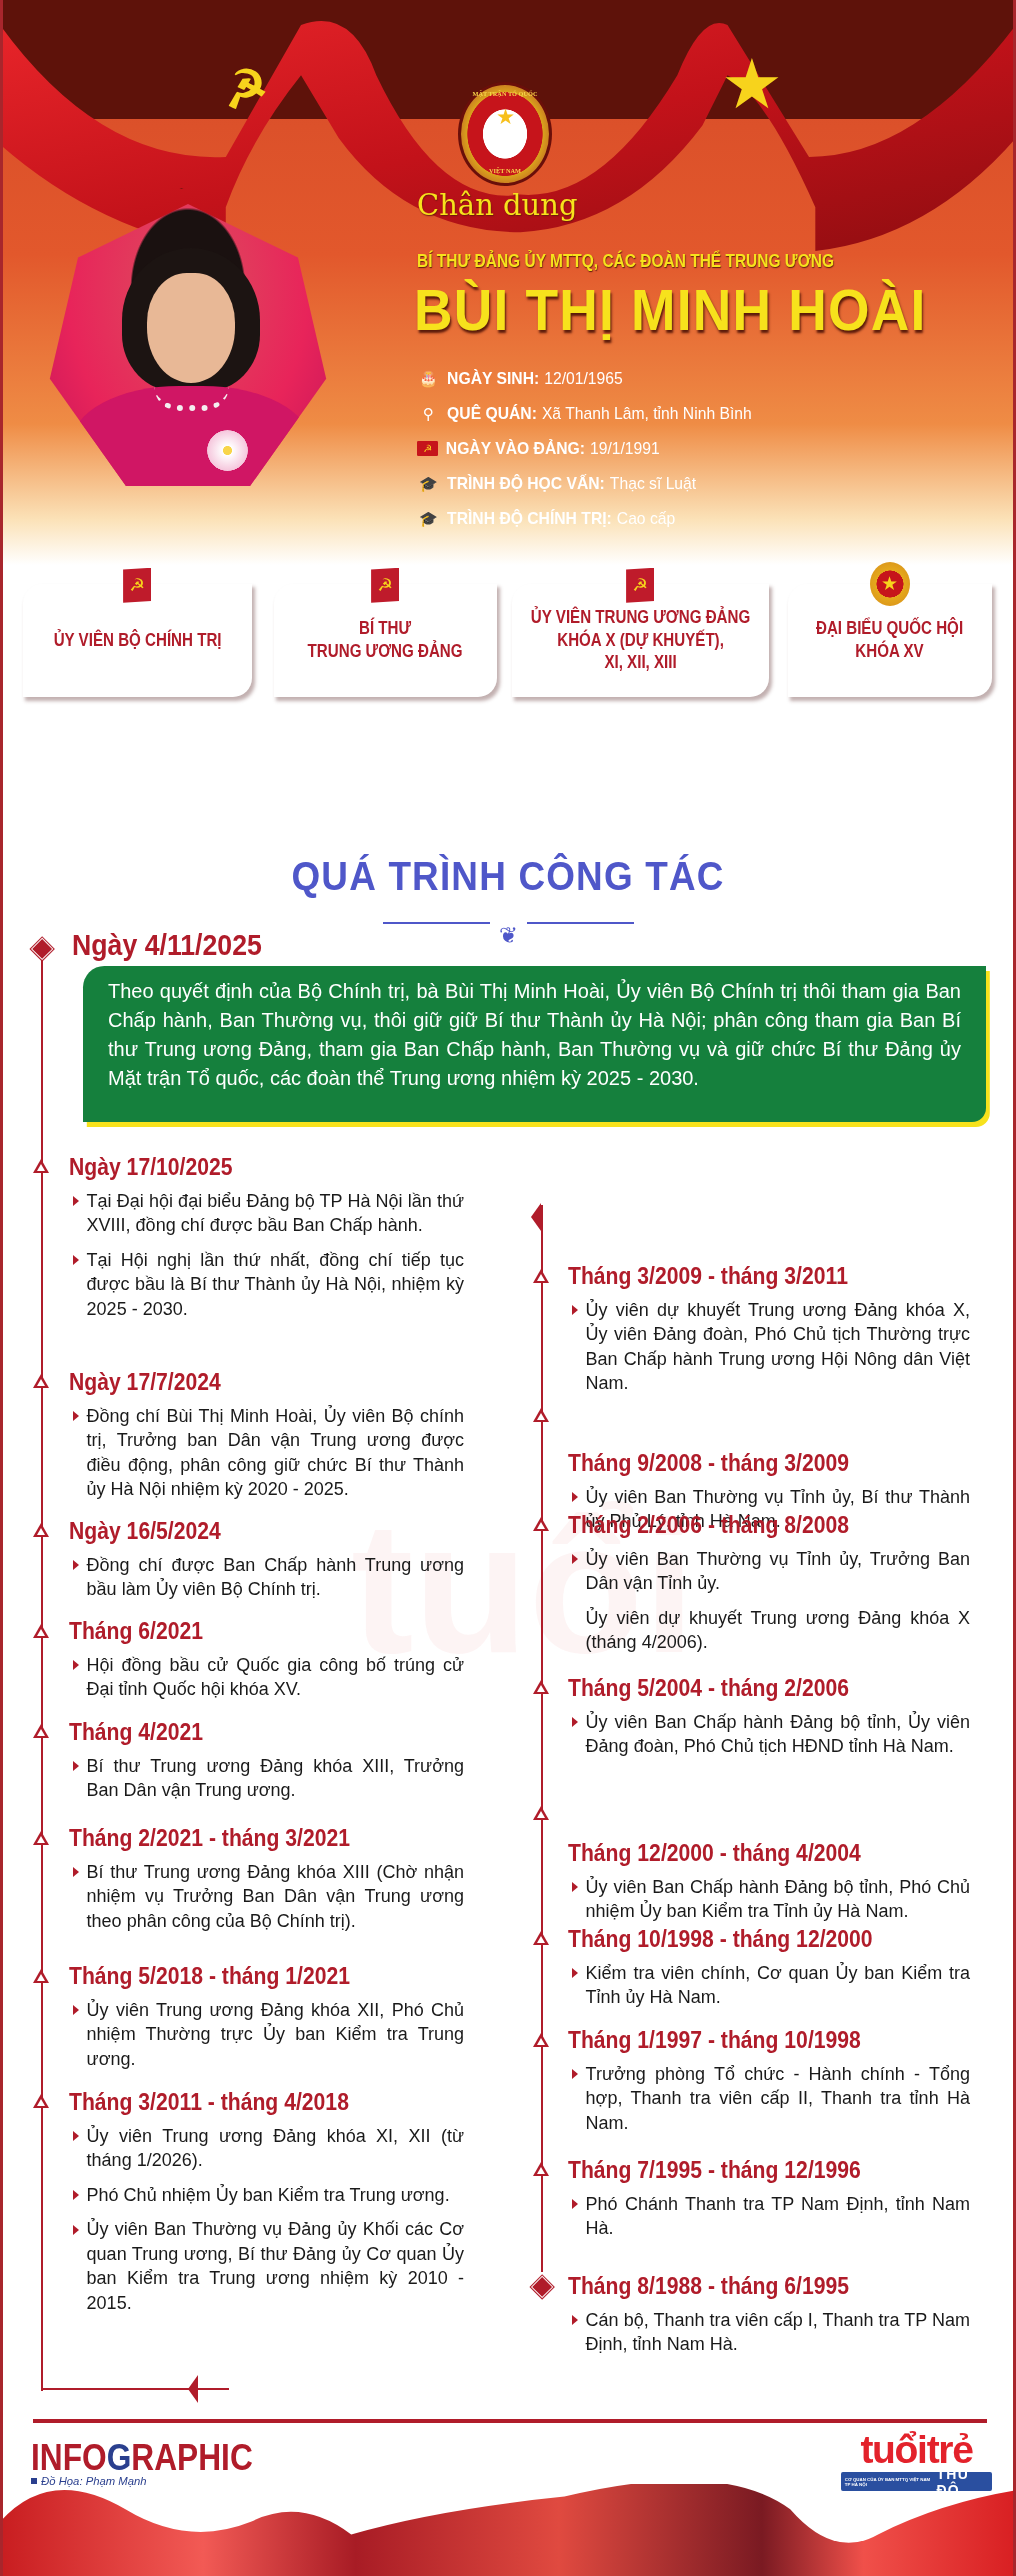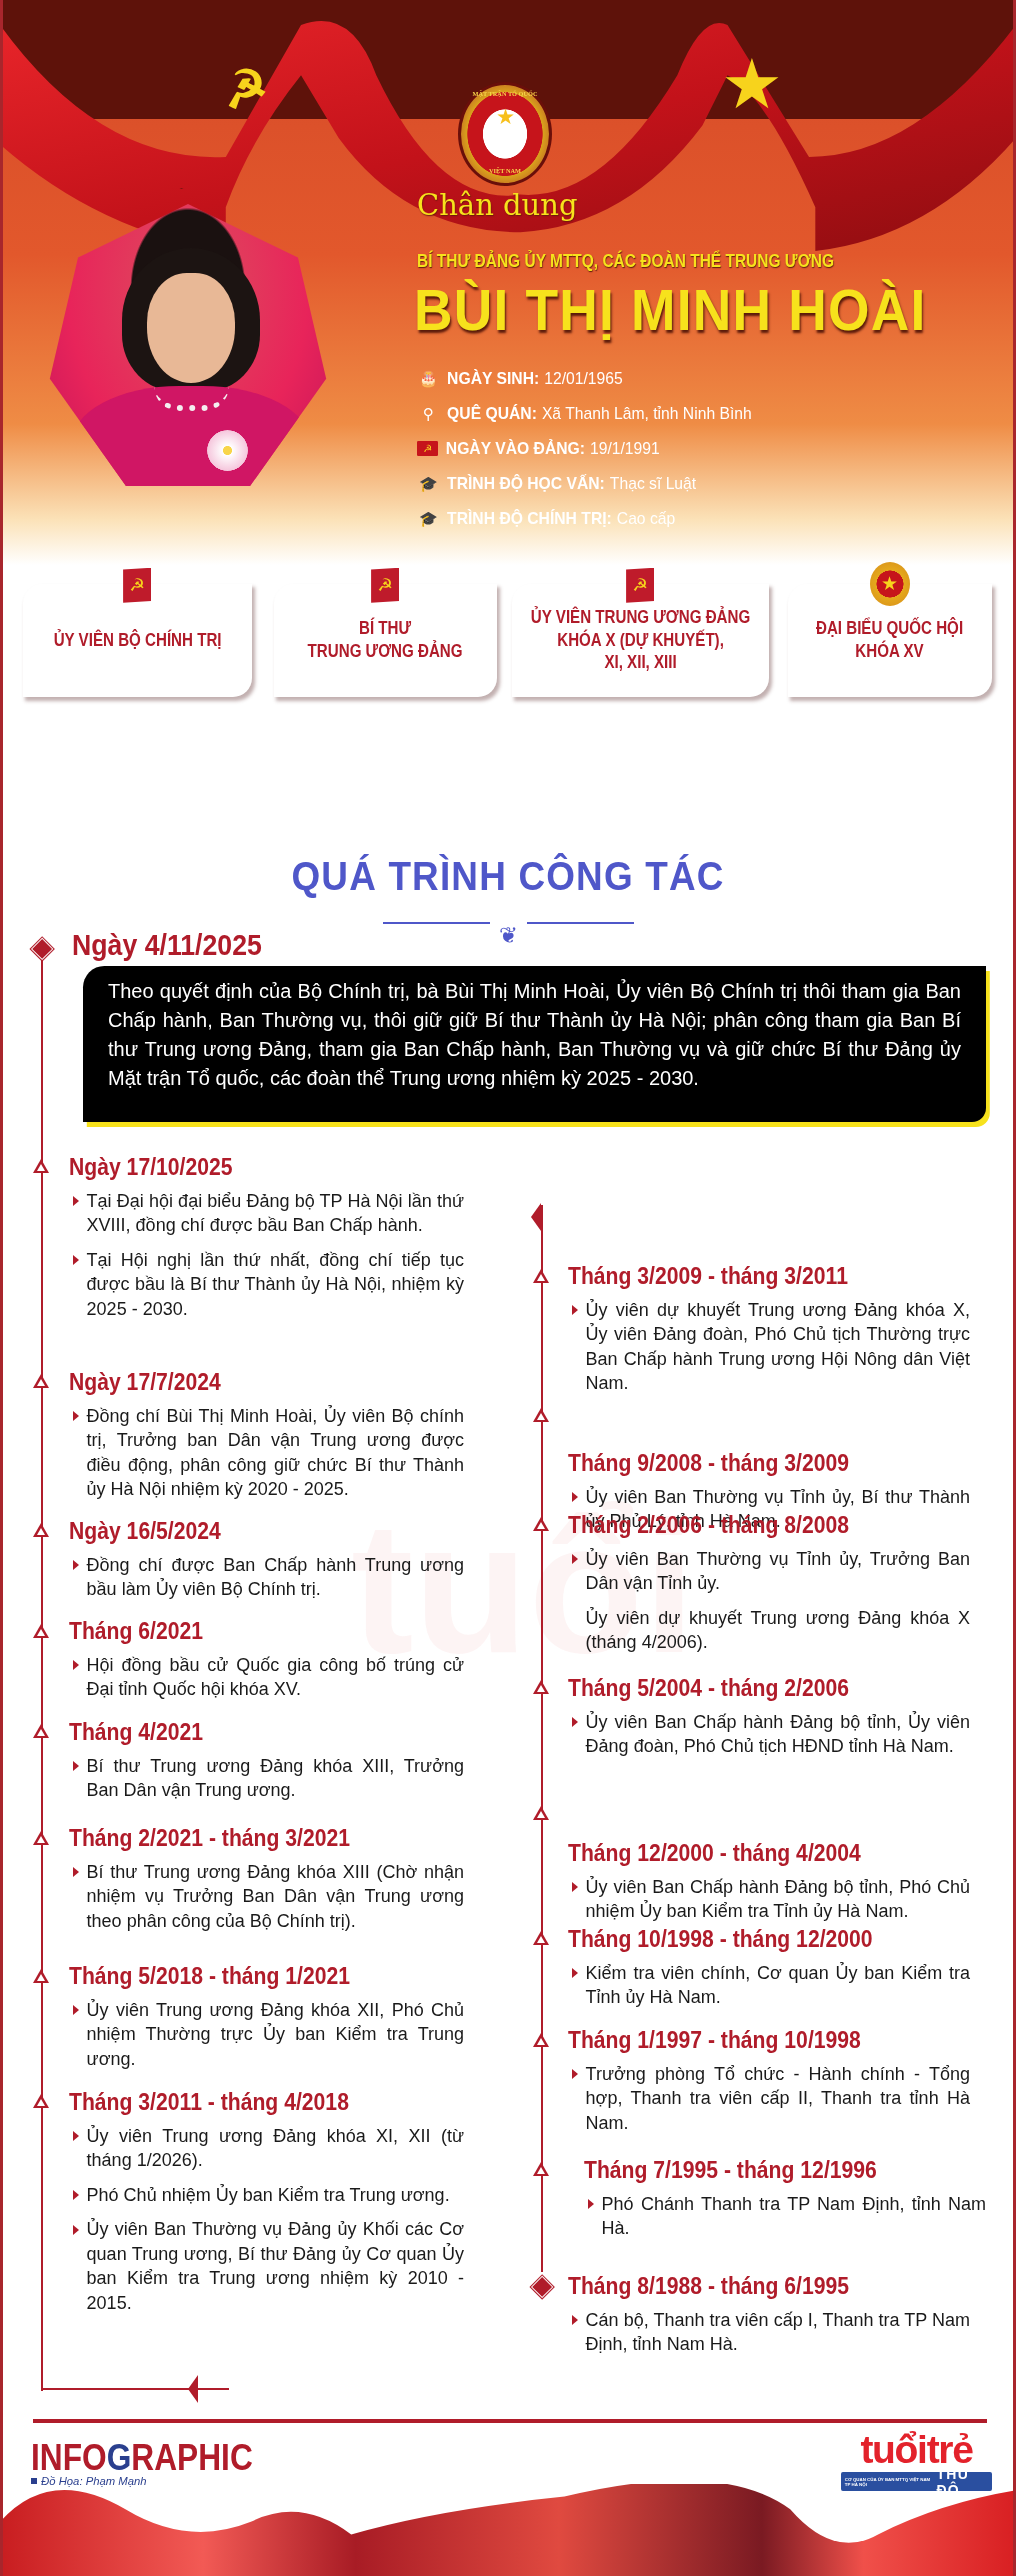--- a/index.html
+++ b/index.html
@@ -56,21 +56,21 @@
   .ornament .swirl { position: absolute; left: 110px; top: 6.3px; width: 31px; height: 28px; color: #4f57c9; font-size: 22.6px; text-align: center; line-height: 28px; }
 
   
   .tl-line { position: absolute; width: 1.9px; background: #b01c2a; }
   .node-tri { position: absolute; width: 0; height: 0; border-left: 8.8px solid transparent; border-right: 8.8px solid transparent; border-bottom: 14px solid #b01c2a; }
   .node-tri::after { content: ""; position: absolute; left: -4.4px; top: 5px; border-left: 4.4px solid transparent; border-right: 4.4px solid transparent; border-bottom: 7px solid #ffffff; }
   .node-dia { position: absolute; width: 16.3px; height: 16.3px; background: #b01c2a; transform: rotate(45deg); border: 1.9px solid #ffffff; outline: 1.3px solid #b01c2a; }
   .node-left-arrow { position: absolute; width: 0; height: 0; border-top: 14px solid transparent; border-bottom: 14px solid transparent; border-right: 10px solid #b01c2a; }
 
   .featured-date { position: absolute; left: 72px; top: 929px; color: #b01c2a; font-size: 29px; font-weight: bold; transform: scaleX(0.92); transform-origin: left; }
-  .featured-box { position: absolute; left: 83px; top: 966px; width: 903px; height: 156px; background: #000000; border-radius: 21.3px 0 14px 0; box-shadow: 3.8px 5px 0 #f7e21c; padding: 11.3px 25px; }
+  .featured-box { position: absolute; left: 83px; top: 966px; width: 903px; height: 156px; background: #15803d; border-radius: 21.3px 0 14px 0; box-shadow: 3.8px 5px 0 #f7e21c; padding: 11.3px 25px; }
   .featured-box p { color: #ffffff; font-size: 20px; line-height: 29px; text-align: justify; }
 
   .entry { position: absolute; }
   .entry .date { color: #b01c2a; font-size: 23px; font-weight: bold; line-height: 28px; white-space: nowrap; transform: scaleX(0.92); transform-origin: left; }
   .entry ul { list-style: none; margin-top: 7.5px; }
   .entry li { position: relative; padding-left: 17.6px; font-size: 18px; line-height: 24.5px; color: #1a1a1a; text-align: justify; margin-bottom: 10px; }
   .entry li.bullet::before { content: ""; position: absolute; left: 3.8px; top: 7.5px; border-top: 5.6px solid transparent; border-bottom: 5.6px solid transparent; border-left: 6.3px solid #b01c2a; }
 
   
   .footer-rule { position: absolute; left: 33px; top: 2419px; width: 954px; height: 3.8px; background: #b01c2a; }
@@ -321,21 +321,21 @@
 
 <div class="node-tri" style="left:533px;top:2033px;"></div>
 <div class="entry" style="left:568px;top:2026px;width:402px;">
   <div class="date">Tháng 1/1997 - tháng 10/1998</div>
   <ul>
     <li class="bullet">Trưởng phòng Tổ chức - Hành chính - Tổng hợp, Thanh tra viên cấp II, Thanh tra tỉnh Hà Nam.</li>
   </ul>
 </div>
 
 <div class="node-tri" style="left:533px;top:2162px;"></div>
-<div class="entry" style="left:568px;top:2156px;width:402px;margin-left:16px;">
+<div class="entry" style="left:568px;top:2156px;width:402px;">
   <div class="date">Tháng 7/1995 - tháng 12/1996</div>
   <ul>
     <li class="bullet">Phó Chánh Thanh tra TP Nam Định, tỉnh Nam Hà.</li>
   </ul>
 </div>
 
 <div class="node-dia" style="left:534px;top:2279px;"></div>
 <div class="entry" style="left:568px;top:2272px;width:402px;">
   <div class="date">Tháng 8/1988 - tháng 6/1995</div>
   <ul>

